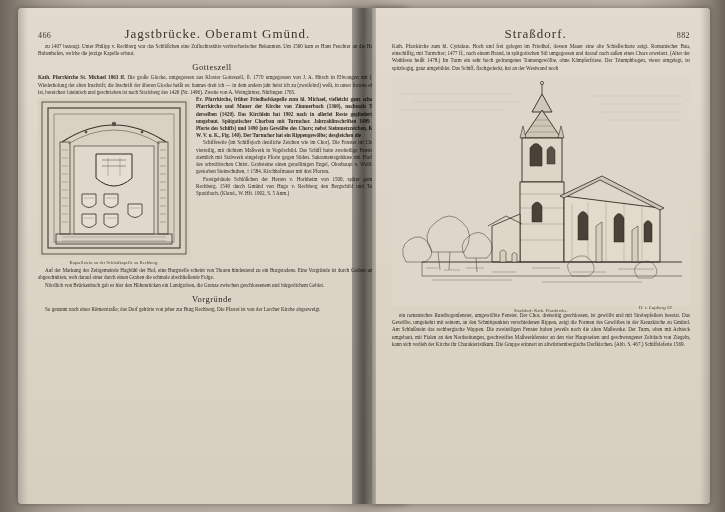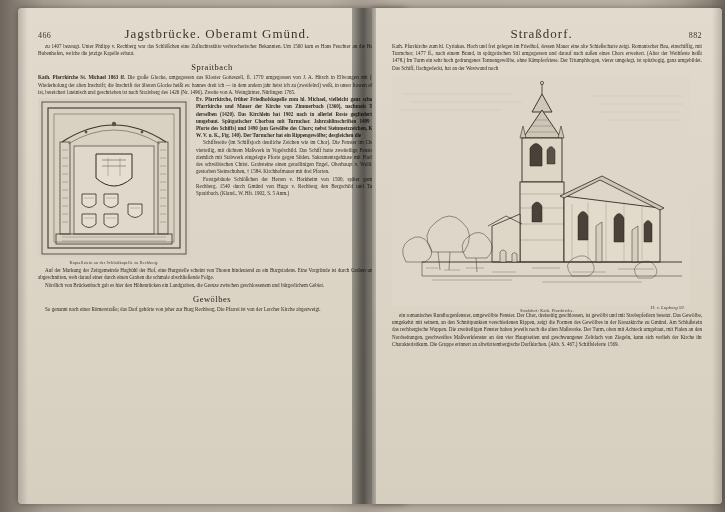--- a/index.html
+++ b/index.html
@@ -31,21 +31,20 @@
   }
   .page-left {
     left: 18px;
     width: 388px;
     border-radius: 3px 1px 1px 3px;
   }
   .page-right {
     left: 372px;
     width: 338px;
     border-radius: 1px 3px 3px 1px;
-    padding-left: 12px;
   }
   .gutter {
     position: absolute;
     left: 352px;
     top: 8px;
     width: 24px;
     height: 496px;
     background: linear-gradient(90deg, rgba(0,0,0,0.30) 0%, rgba(0,0,0,0.55) 35%, rgba(0,0,0,0.60) 50%, rgba(0,0,0,0.45) 70%, rgba(0,0,0,0.18) 100%);
     pointer-events: none;
   }
@@ -141,21 +140,21 @@
     <div class="page-inner">
 
       <div class="runhead">
         <span class="folio">466</span>
         <span class="ctr">Jagstbrücke.    Oberamt Gmünd.</span>
         <span class="folio" style="visibility:hidden">.</span>
       </div>
 
       <p class="body">zu 1407 bezeugt. Unter Philipp v. Rechberg war das Schlößchen eine Zufluchtsstätte verbrecherischer Bekannten. Um 1560 kam es Hans Feuchter an die Herren v. Bubenhofen, welche die jetzige Kapelle erbaut.</p>
 
-      <h3 class="sect">Spraitbach</h3>
+      <h3 class="sect">Gotteszell</h3>
 
       <p class="body noind"><b>Kath. Pfarrkirche St. Michael 1863 ff.</b> <span>Die große Glocke, umgegossen aus Kloster Gotteszell, fl. 1770 umgegossen von J. A. Hitsch in Ellwangen mit (freier!) Wiederholung der alten Inschrift; die Inschrift der älteren Glocke heißt es: hannes dreit ich — in dem andern jahr heist ich zu (zweifelnd) weßt, in unser frawen ehre und ist, bereichert lateinisch und geschrieben ist nach Stralsberg des 1426 (Nr. 1496). Zweite von A. Weingärtner, Nürlingen 1765.</span></p>
 
       <div class="float-left">
         <svg width="152" height="160" viewBox="0 0 152 160">
           <rect x="0" y="0" width="152" height="160" fill="#d9d2c3"></rect>
           <rect x="4" y="4" width="144" height="152" fill="none" stroke="#3a332b" stroke-width="0.8"></rect>
 
           <rect x="10" y="10" width="132" height="140" fill="none" stroke="#4a4238" stroke-width="1.2"></rect>
           <rect x="16" y="16" width="120" height="128" fill="none" stroke="#6b6358" stroke-width="0.6"></rect>
@@ -225,21 +224,21 @@
       </div>
 
       <p class="body noind"><b>Ev. Pfarrkirche, früher Friedhofskapelle zum hl. Michael, vielleicht ganz schon eine Pfarrkirche und Mauer der Kirche von Zimmerbach (1360), nachmals Tochter derselben (1420). Das Kirchlein hat 1902 nach in allerlei Reste gegliedert, jetzt umgebaut. Spätgotischer Chorbau mit Turmchor. Jahrzahlinschriften 1489 (nebst Pforte des Schiffs) und 1490 (am Gewölbe des Chors; nebst Steinmetzzeichen, Klemm, W. V. u. K., Fig. 140). Der Turmchor hat ein Rippengewölbe; desgleichen die</b></p>
 
       <p class="body">Schiffsseite (im Schiffsjoch deutliche Zeichen wie im Chor). Die Fenster im Chor sind vierteilig, mit dichtem Maßwerk in Vogelschild. Das Schiff hatte zweiteilige Fenster, eine ziemlich mit Stabwerk eingelegte Pforte gegen Süden. Sakramentsgehäuse mit Flachschild des schwäbischen Christ. Grabsteine einen geradlinigen Engel, Oberhaupt v. Wolltinghof, gestorben Steinschuhen, † 1584. Kirchhofmauer mit drei Pforten.</p>
       <p class="body">Forstgebäude Schlößchen der Herren v. Horkheim von 1500, später gemischtes Rechberg. 1540 durch Gmünd von Hugo v. Rechberg den Bergschild und Turm zu Spraitbach. (Kland., W. Hft. 1902, S. 5 Anm.)</p>
       <div class="clear"></div>
       <p class="body">Auf der Markung der Zeitgemeinde Hagbühl der Hof, eine Burgstelle scheint von Thoren hindeutend zu ein Burgstadens. Eine Vorgründe ist durch Graben und Wall abgeschnitten, weh darauf einer durch einen Graben die schmale abschließende Folge.</p>
       <p class="body">Nördlich von Brückenbach gab es hier den Höhenrücken ein Landgraben, die Grenze zwischen geschlossenem und bürgerlichem Gebiet.</p>
 
-      <h3 class="sect">Gewölbes</h3>
+      <h3 class="sect">Vorgründe</h3>
       <p class="body">So genannt nach einer Römerstraße; das Dorf gehörte von jeher zur Burg Rechberg. Die Pfarrei ist von der Lorcher Kirche abgezweigt.</p>
 
     </div>
   </div>
 
   <div class="page page-right">
     <div class="edge-shadow-r"></div>
     <div class="page-inner">
 
       <div class="runhead">

